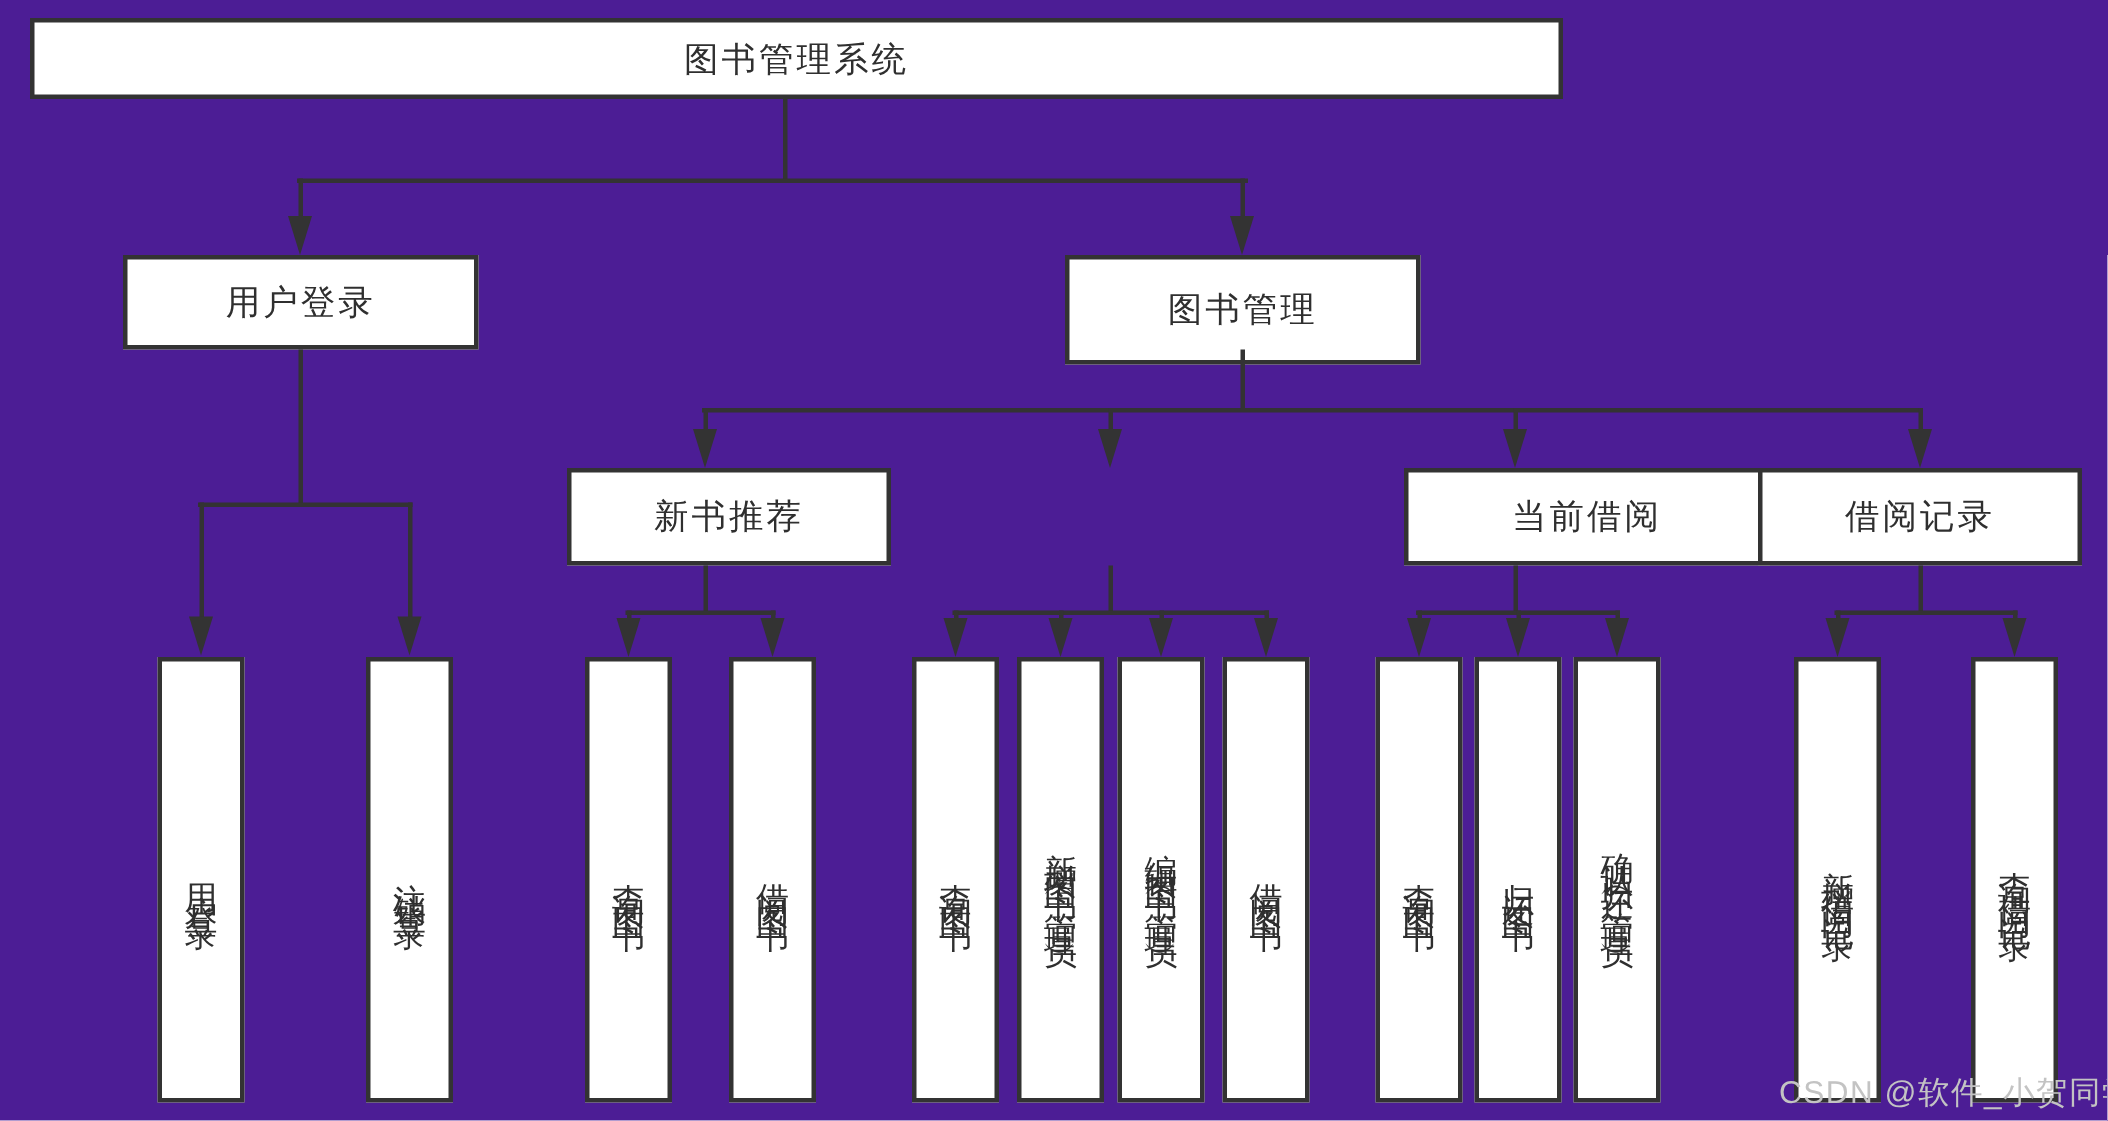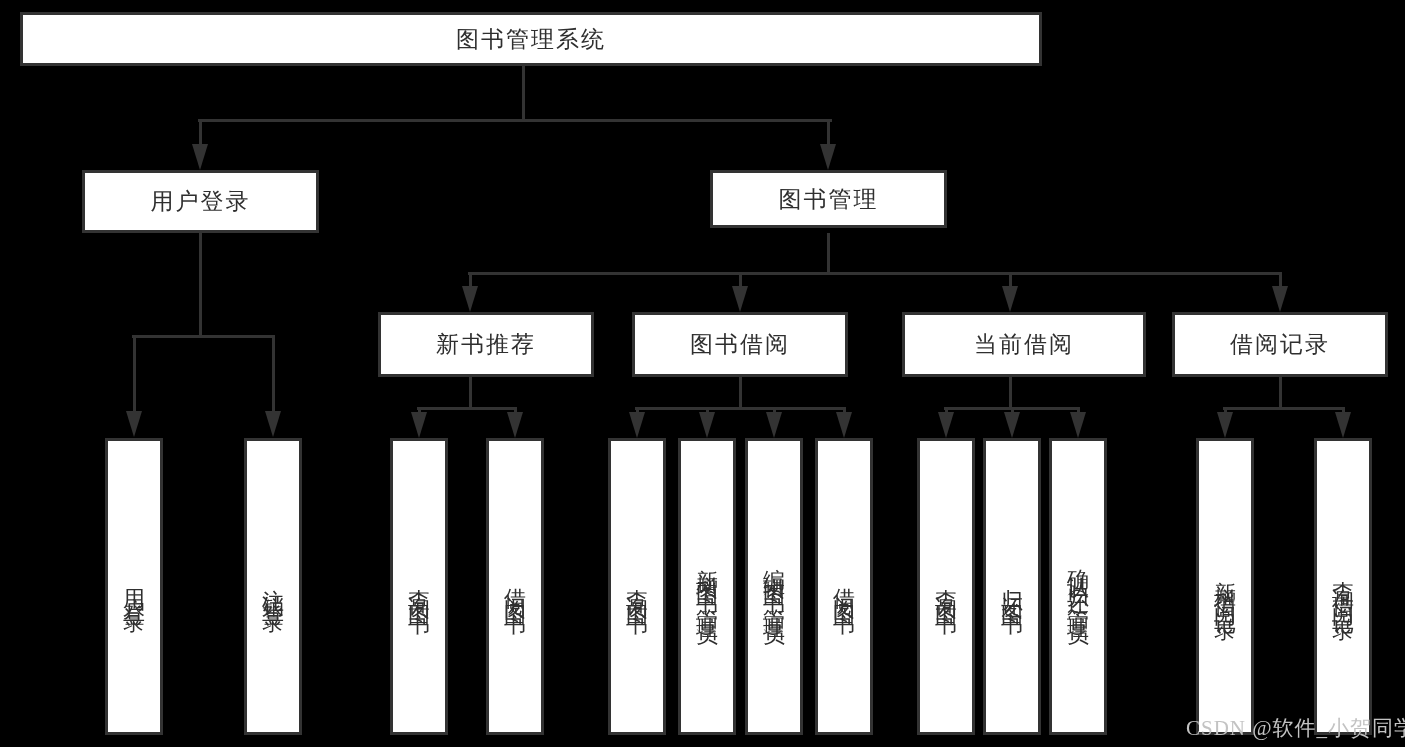--- a/index.html
+++ b/index.html
@@ -1,22 +1,22 @@
 <!DOCTYPE html>
 <html><head>
 <meta charset="utf-8">
 <style>
   html, body { margin: 0; padding: 0; background: #ffffff; }
   .canvas {
     position: relative;
     width: 1405px;
     height: 747px;
-    background: #000000;
+    background: #4c1d95;
     overflow: hidden;
-    font-family: Liberation Serif, serif;
+    font-family: Liberation Sans, sans-serif;
     color: #2f2f2f;
   }
   
   .box {
     position: absolute;
     box-sizing: border-box;
     border: 3px solid #333333;
     background: #ffffff;
     display: flex;
     align-items: center;
@@ -68,21 +68,21 @@
   <div class="v" style="left:522px;top:66px;height:56px"></div>
   <div class="h" style="left:198px;top:119px;width:634px"></div>
   <div class="v" style="left:199px;top:119px;height:28px"></div>
   <div class="arrow" style="left:192px;top:144px"></div>
   <div class="v" style="left:827px;top:119px;height:28px"></div>
   <div class="arrow" style="left:820px;top:144px"></div>
 
   <div class="box" style="left:82px;top:170px;width:237px;height:63px">
     <span>用户登录</span>
   </div>
-  <div class="box" style="left:710px;top:170px;width:237px;height:58px">
+  <div class="box" style="left:710px;top:170px;width:237px;height:73px">
     <span>图书管理</span>
   </div>
 
   <div class="v" style="left:199px;top:233px;height:104px"></div>
   <div class="h" style="left:132px;top:335px;width:143px"></div>
   <div class="v" style="left:133px;top:335px;height:77px"></div>
   <div class="arrow" style="left:126px;top:411px"></div>
   <div class="v" style="left:272px;top:335px;height:77px"></div>
   <div class="arrow" style="left:265px;top:411px"></div>
 
@@ -93,24 +93,21 @@
   <div class="v" style="left:739px;top:272px;height:16px"></div>
   <div class="arrow" style="left:732px;top:286px"></div>
   <div class="v" style="left:1009px;top:272px;height:16px"></div>
   <div class="arrow" style="left:1002px;top:286px"></div>
   <div class="v" style="left:1279px;top:272px;height:16px"></div>
   <div class="arrow" style="left:1272px;top:286px"></div>
 
   <div class="box" style="left:378px;top:312px;width:216px;height:65px">
     <span>新书推荐</span>
   </div>
-  <div class="box" style="left:632px;top:312px;width:216px;height:65px">
-    <span>图书借阅</span>
-  </div>
-  <div class="box" style="left:902px;top:312px;width:244px;height:65px">
+  <div class="box" style="left:936px;top:312px;width:244px;height:65px">
     <span>当前借阅</span>
   </div>
   <div class="box" style="left:1172px;top:312px;width:216px;height:65px">
     <span>借阅记录</span>
   </div>
 
   <div class="v" style="left:469px;top:377px;height:32px"></div>
   <div class="v" style="left:739px;top:377px;height:32px"></div>
   <div class="v" style="left:1009px;top:377px;height:32px"></div>
   <div class="v" style="left:1279px;top:377px;height:32px"></div>

